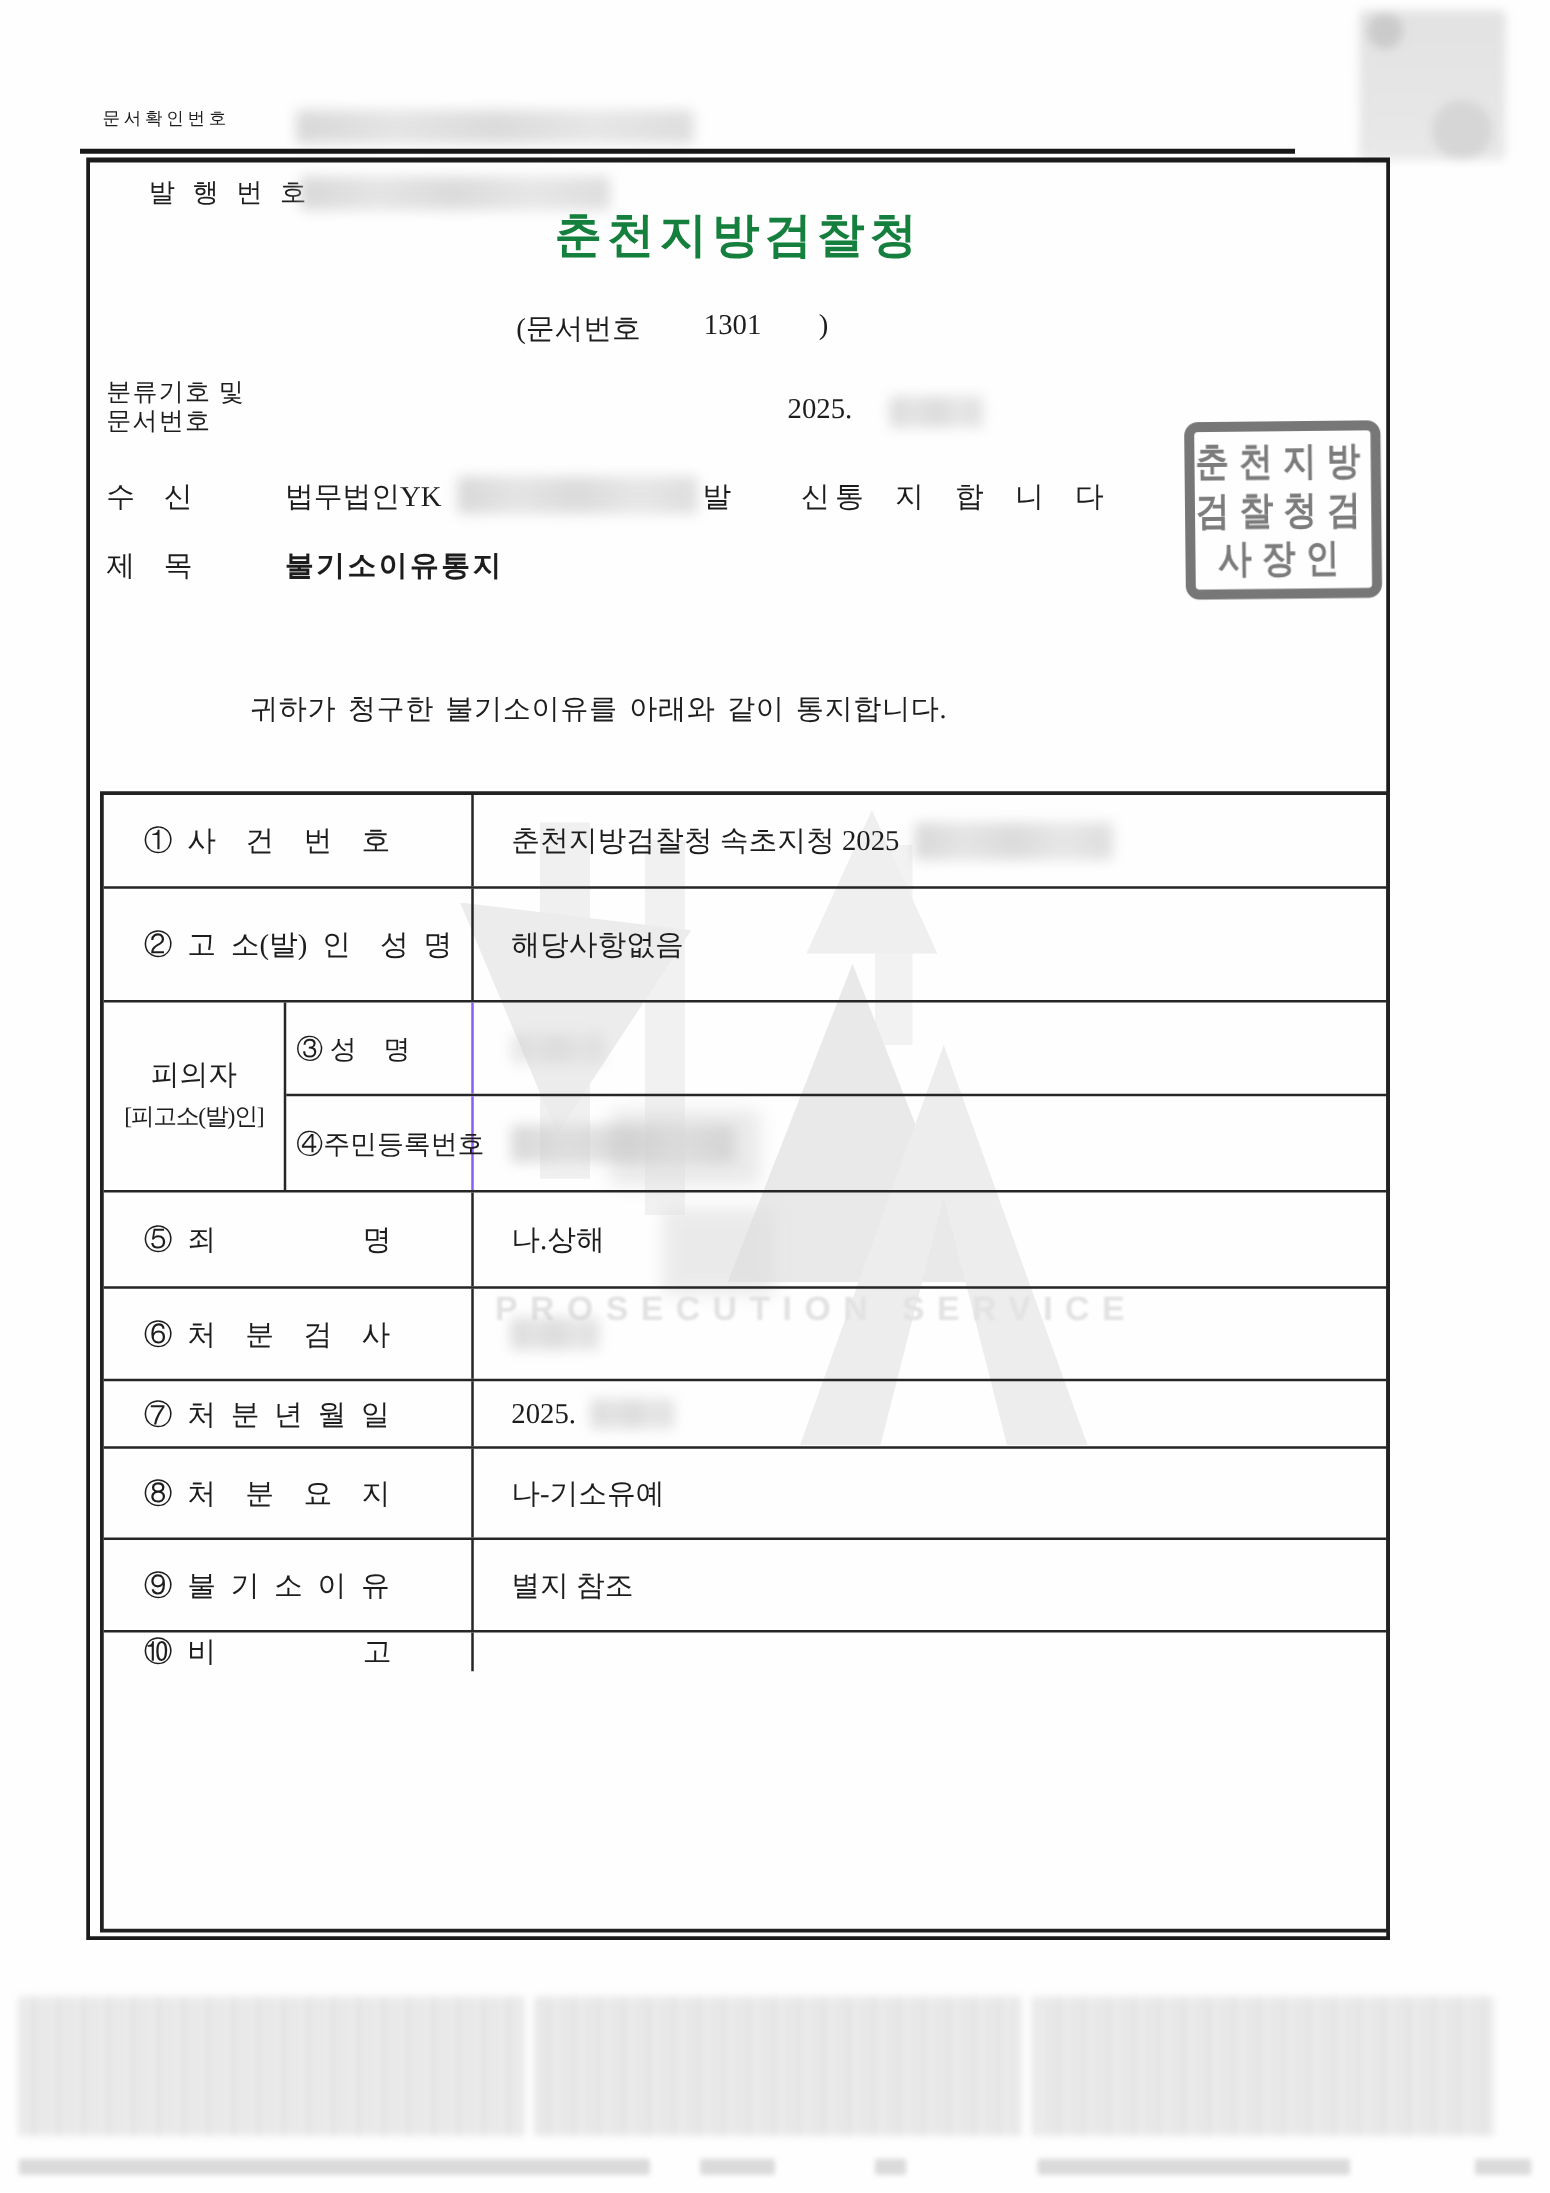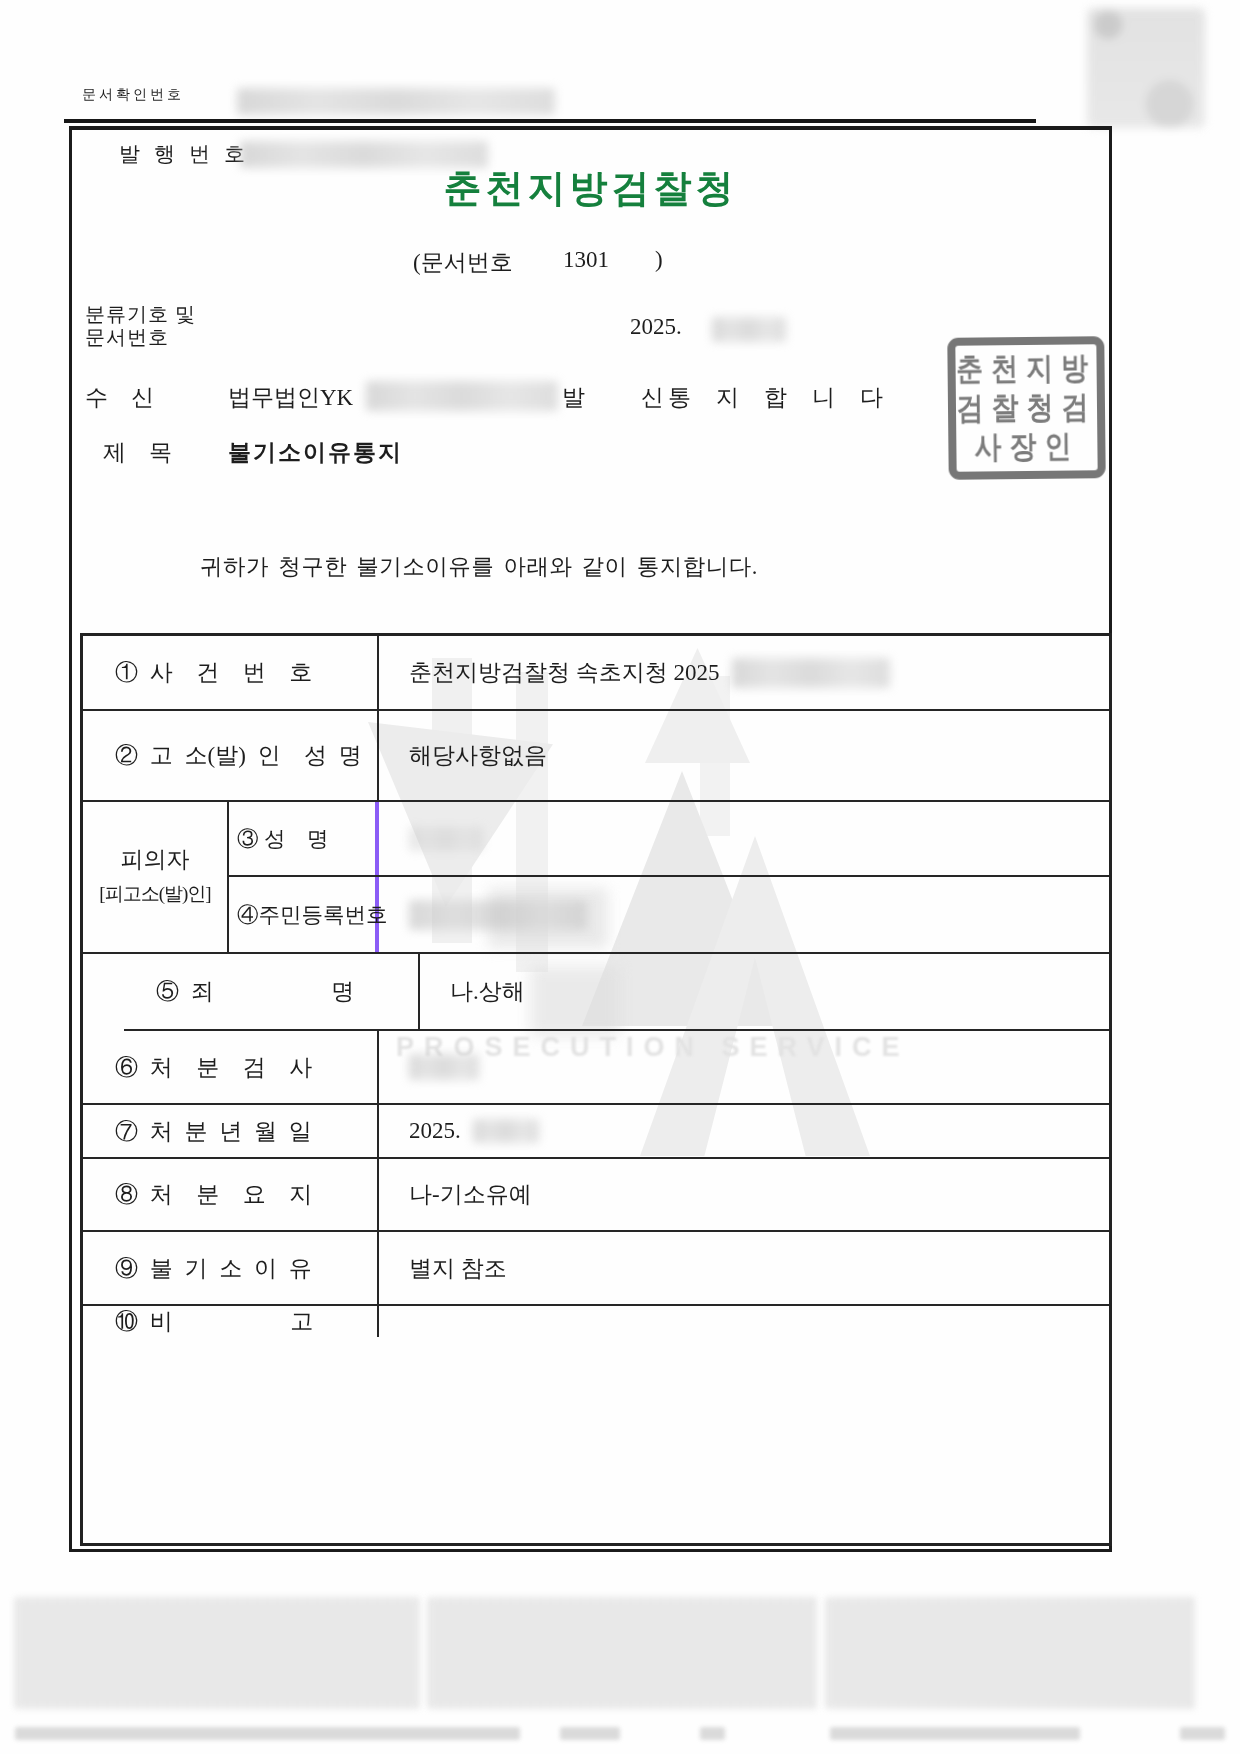--- a/index.html
+++ b/index.html
@@ -69,21 +69,21 @@
     width:146px;box-sizing:border-box;border-right:2px solid #262626;
     display:flex;flex-direction:column;justify-content:center;align-items:center;
     text-align:center;line-height:34px;
   }
   .tgroup .g2{font-size:19px;letter-spacing:-1px;}
   .pivright{flex:1;display:flex;flex-direction:column;}
   .pivsub{display:flex;box-sizing:border-box;}
   .pivsub.first{border-bottom:2px solid #262626;height:75px;}
   .pivsub.second{flex:1;}
   .sublabel{
-    width:150px;box-sizing:border-box;border-right:4px solid #8b5cf6;
+    width:150px;box-sizing:border-box;border-right:2px solid #8b5cf6;
     display:flex;align-items:center;padding-left:8px;white-space:pre;font-size:21.5px;
   }
   .subvalue{flex:1;display:flex;align-items:center;padding-left:30px;}
   
   .bcode{
     position:absolute;top:1597px;height:112px;border-radius:3px;opacity:.7;
     background:
       repeating-linear-gradient(90deg,#c9c9c9 0 2px,#e7e7e7 2px 5px,#d5d5d5 5px 7px,#efefef 7px 10px),
       repeating-linear-gradient(0deg,rgba(190,190,190,.5) 0 6px,rgba(235,235,235,.5) 6px 14px);
     filter:blur(3px);
@@ -133,21 +133,21 @@
   <div class="redact" style="left:366px;top:381px;width:192px;height:30px;"></div>
   <span class="abs rowtext senderspread" style="left:562px;top:382px;">발 신</span>
   <span class="abs rowtext senderspread" style="left:668px;top:382px;">통지합니다</span>
 
   <div class="seal">
     <div>춘천지방</div>
     <div>검찰청검</div>
     <div>사장인</div>
   </div>
 
-  <span class="abs rowtext pre" style="left:103px;top:437px;">제    목</span>
+  <span class="abs rowtext pre" style="left:85px;top:437px;">제    목</span>
   <span class="abs rowtext subjectval" style="left:228px;top:437px;">불기소이유통지</span>
 
   <div class="abs body-line">귀하가 청구한 불기소이유를 아래와 같이 통지합니다.</div>
 
   <div class="wm" style="left:432px;top:622px;width:40px;height:285px;background:#f0f0f0;"></div>
   <div class="wm" style="left:516px;top:636px;width:32px;height:300px;background:#f1f1f1;"></div>
   <div class="wm" style="left:700px;top:640px;width:30px;height:160px;background:#f2f2f2;"></div>
   <div class="wm" style="left:368px;top:686px;width:185px;height:185px;background:#ececec;clip-path:polygon(0 0,100% 12%,42% 100%);"></div>
   <div class="wm" style="left:645px;top:612px;width:105px;height:115px;background:#efefef;clip-path:polygon(50% 0,100% 100%,0 100%);"></div>
   <div class="wm" style="left:582px;top:735px;width:200px;height:255px;background:#e9e9e9;clip-path:polygon(50% 0,100% 100%,0 100%);"></div>
@@ -187,21 +187,21 @@
         </div>
         <div class="pivsub second">
           <div class="sublabel">④주민등록번호</div>
           <div class="subvalue">
             <span class="redact inline" style="width:178px;height:30px;"></span>
           </div>
         </div>
       </div>
     </div>
 
-    <div class="trow" style="height:77px;margin-left:41px;">
+    <div class="trow" style="height:77px;">
       <div class="tlabel">⑤ 죄          명</div>
       <div class="tvalue">
         <span>나.상해</span>
       </div>
     </div>
 
     <div class="trow" style="height:74px;">
       <div class="tlabel">⑥ 처  분  검  사</div>
       <div class="tvalue">
         <span class="redact inline" style="width:70px;height:26px;"></span>

